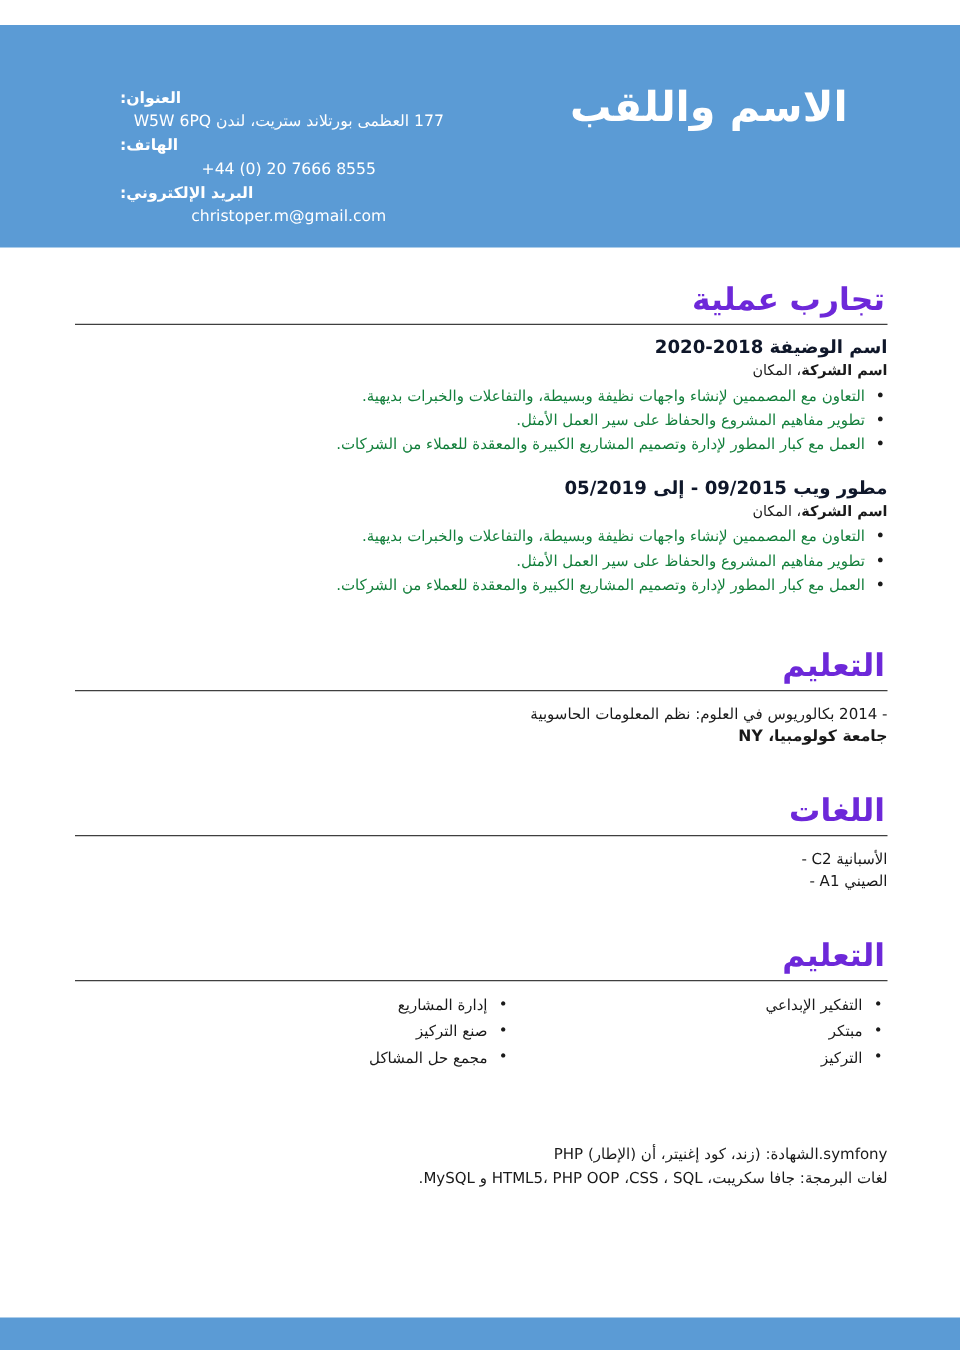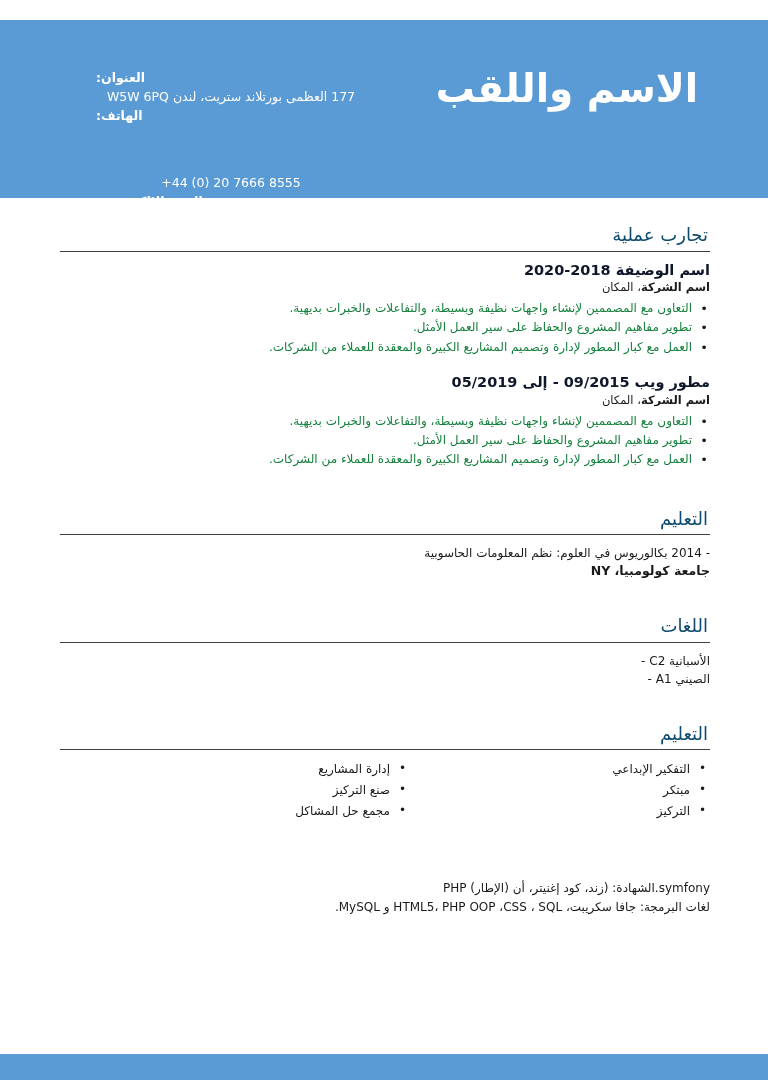--- a/index.html
+++ b/index.html
@@ -35,21 +35,21 @@
     flex-direction: row;
     align-items: flex-start;
   }
   .banner-name {
     position: absolute;
     right: 36px;
     top: 46px;
     width: 330px;
     text-align: center;
     color: #ffffff;
-    font-size: 39px;
+    font-size: 33px;
     font-weight: bold;
     letter-spacing: 0px;
     line-height: 1.2;
     direction: rtl;
   }
   .contact-block {
     position: absolute;
     right: 402px;
     top: 48px;
     width: 270px;
@@ -68,21 +68,20 @@
   .contact-value {
     display: block;
     text-align: center;
     font-size: 12.5px;
     direction: rtl;
     unicode-bidi: plaintext;
   }
   .contact-value.ltr {
     direction: ltr;
     unicode-bidi: plaintext;
-    margin-top: 48px;
   }
 
   
   .content {
     position: absolute;
     top: 198px;
     left: 0;
     width: 768px;
     padding: 0;
   }
@@ -92,23 +91,23 @@
     padding: 0;
   }
   .section-head-wrap {
     width: 650px;
     margin: 0 auto 0 auto;
     margin-right: 58px;
     padding: 0;
   }
   .section-title {
     text-align: right;
-    font-size: 18px;
-    font-weight: normal;
-    color: #0c4a6e;
+    font-size: 25px;
+    font-weight: bold;
+    color: #6d28d9;
     padding: 0 2px 4px 0;
     direction: rtl;
     line-height: 1.25;
   }
   .section-rule {
     height: 0;
     border-top: 1.6px solid #3f3f3f;
     width: 650px;
     margin: 0;
   }

